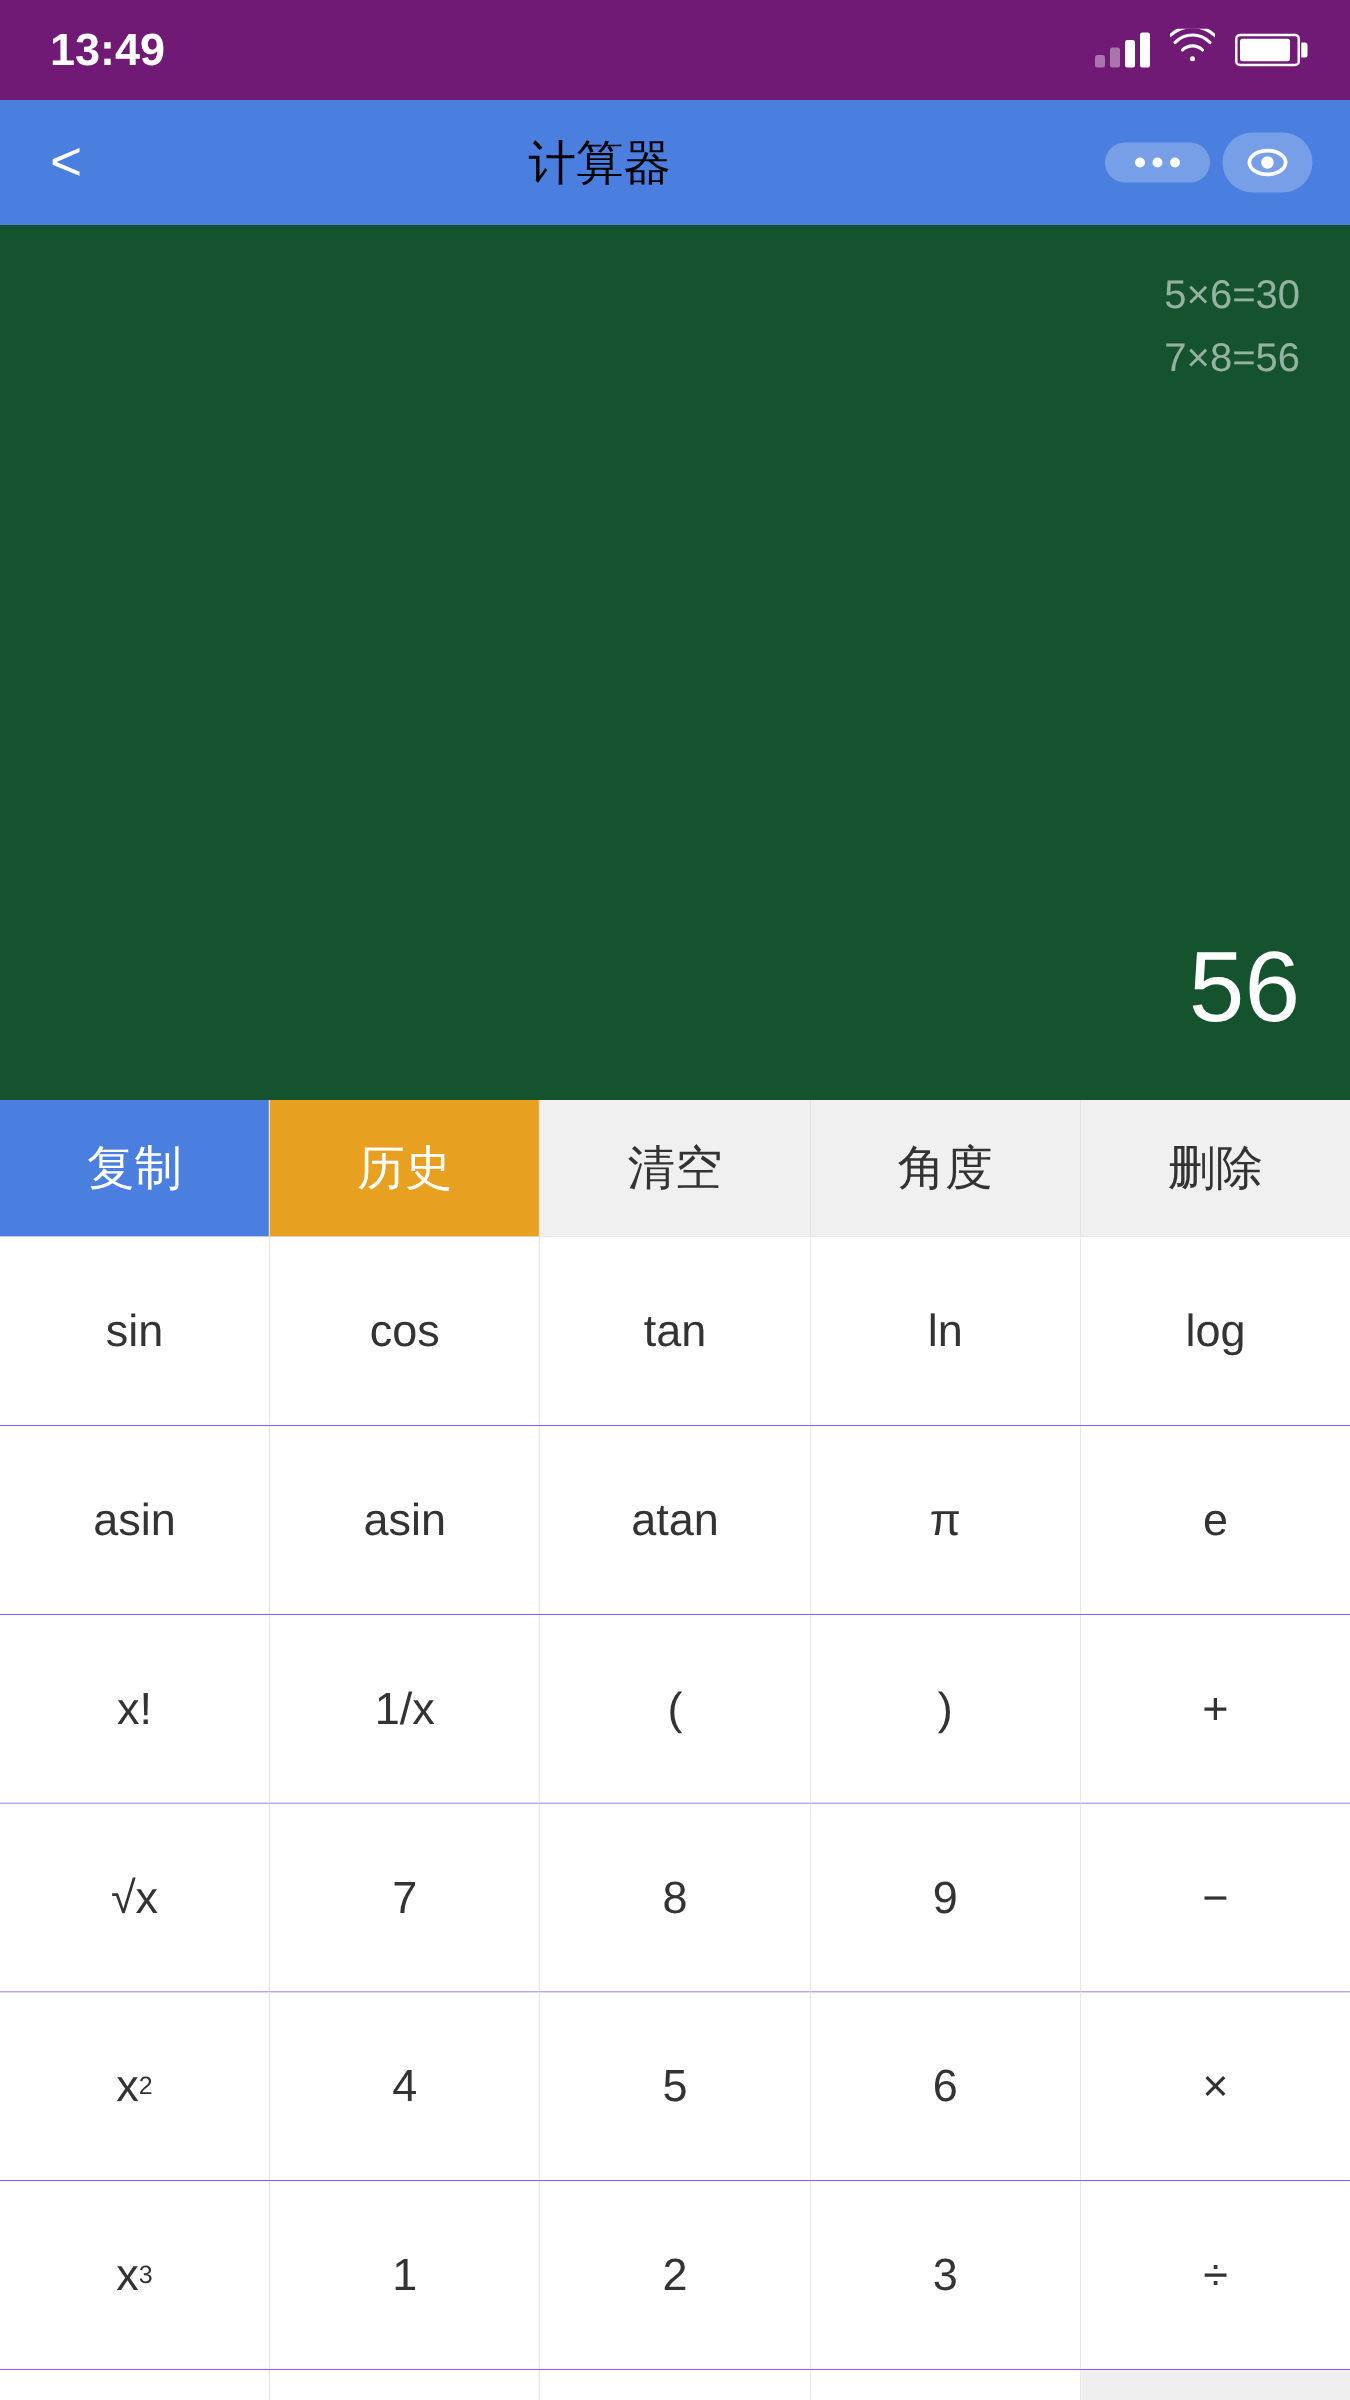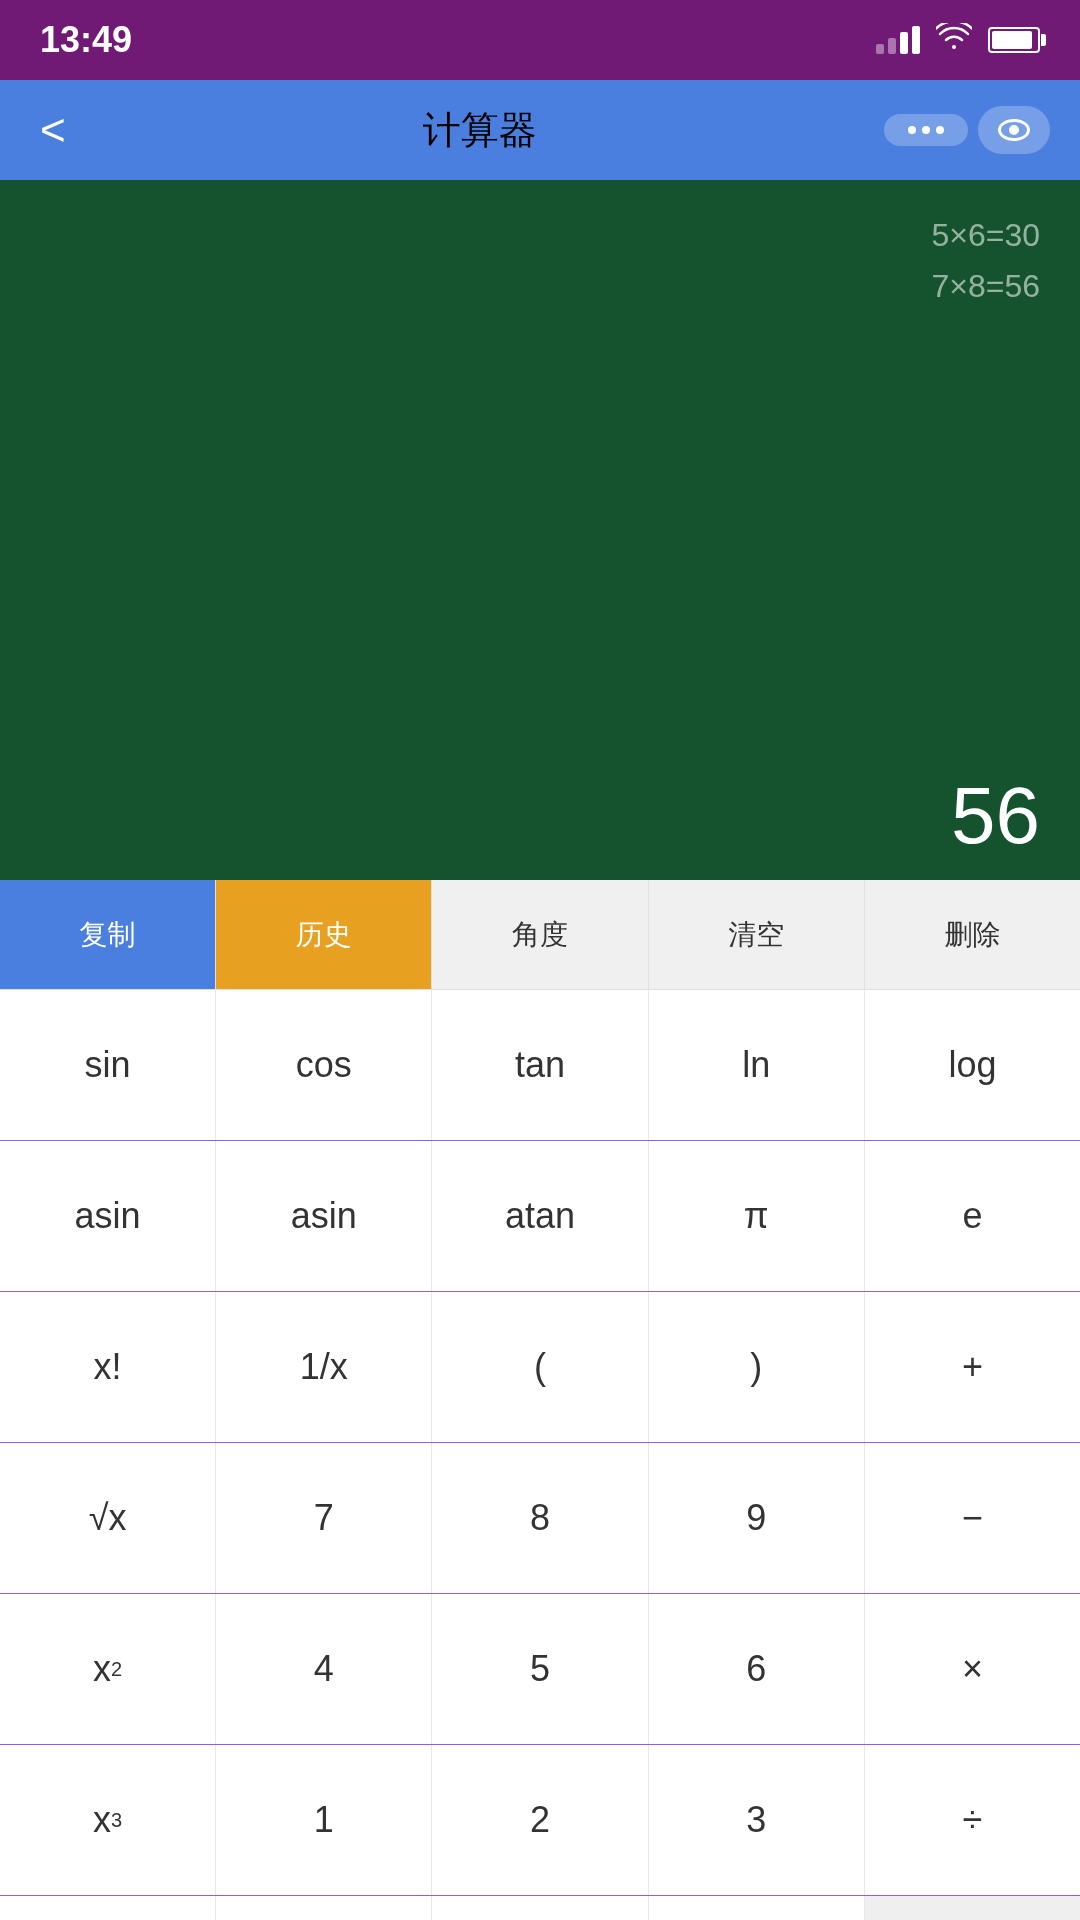--- a/index.html
+++ b/index.html
@@ -162,21 +162,21 @@
       right: 40px;
       text-align: right;
     }
     .history-line {
       color: rgba(255,255,255,0.55);
       font-size: 32px;
       line-height: 1.6;
     }
     .display-result {
       position: absolute;
-      bottom: 18px;
+      bottom: 44px;
       right: 40px;
       color: #fff;
       font-size: 80px;
       font-weight: 300;
     }
 
     
     .action-bar {
       width: 100%;
       height: 110px;
@@ -184,21 +184,21 @@
       display: flex;
       align-items: center;
       border-bottom: 1px solid #e0e0e0;
     }
     .action-btn {
       flex: 1;
       height: 100%;
       display: flex;
       align-items: center;
       justify-content: center;
-      font-size: 28px;
+      font-size: 38px;
       cursor: pointer;
       border: none;
       border-right: 1px solid #e0e0e0;
     }
     .action-btn:last-child { border-right: none; }
     .action-btn.copy {
       background: #4a7fe0;
       color: #fff;
     }
     .action-btn.history-btn {
@@ -302,22 +302,22 @@
   <div class="display-history">
     <div class="history-line">5×6=30</div>
     <div class="history-line">7×8=56</div>
   </div>
   <div class="display-result">56</div>
 </div>
 
 <div class="action-bar">
   <button class="action-btn copy">复制</button>
   <button class="action-btn history-btn">历史</button>
+  <button class="action-btn clear">清空</button>
   <button class="action-btn angle">角度</button>
-  <button class="action-btn clear">清空</button>
   <button class="action-btn delete">删除</button>
 </div>
 
 <div class="keypad">
 
   <div class="keypad-row">
     <div class="key">sin</div>
     <div class="key">cos</div>
     <div class="key">tan</div>
     <div class="key">ln</div>

